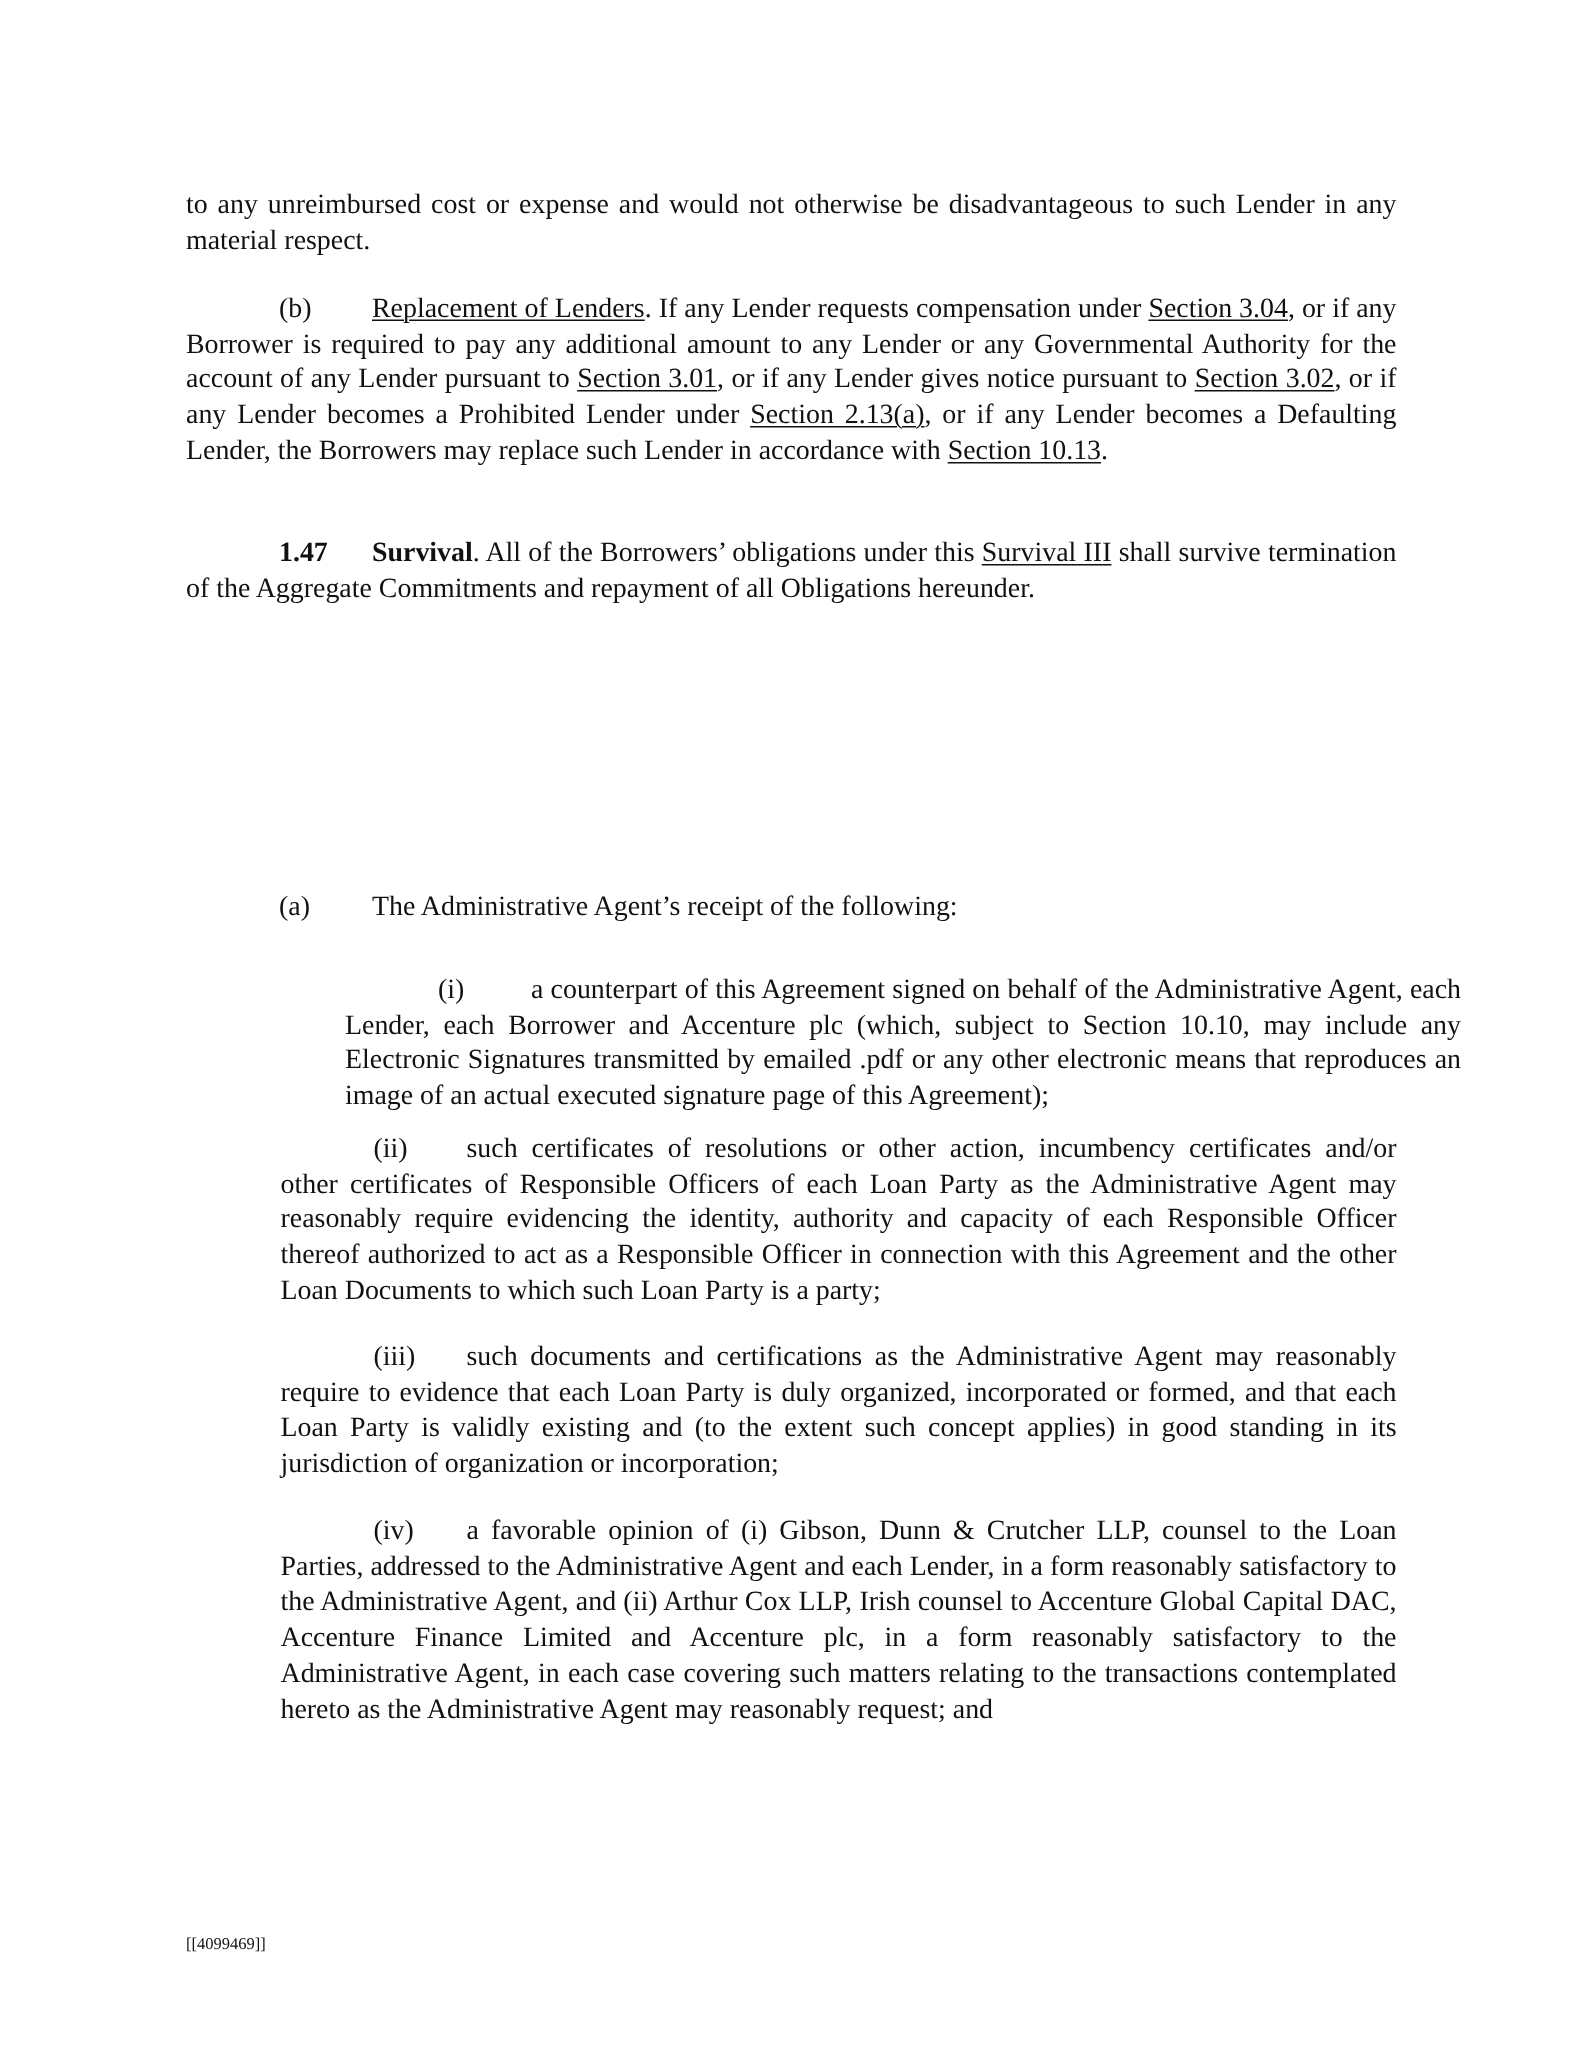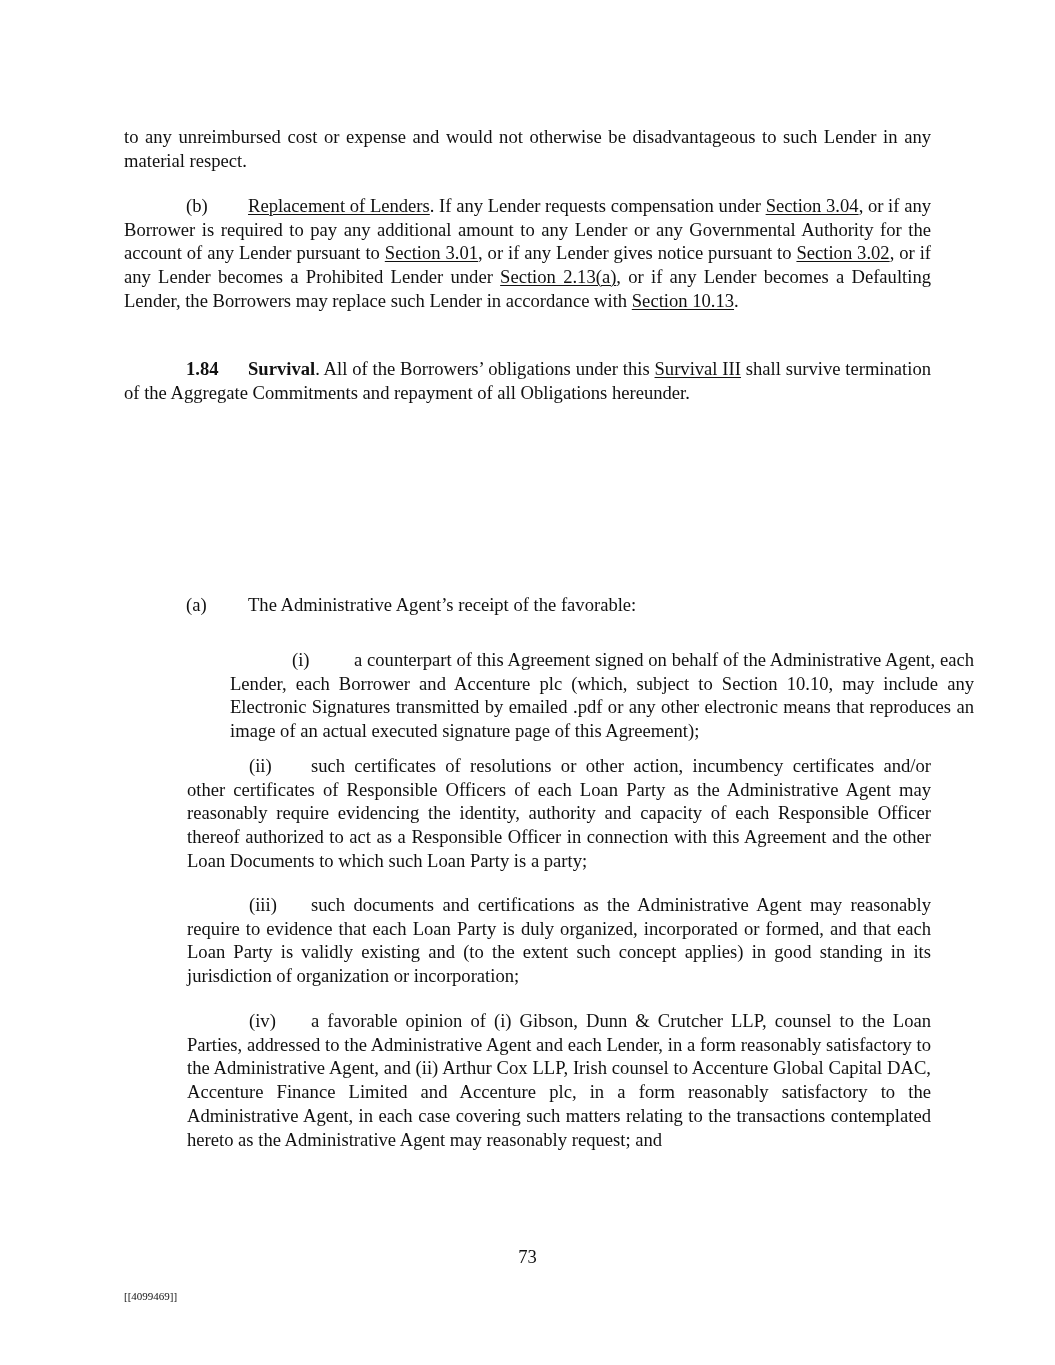--- a/index.html
+++ b/index.html
@@ -27,41 +27,40 @@
 
   <div class="blk full" style="top:125px;">
     <span>to any unreimbursed cost or expense and would not otherwise be disadvantageous to such Lender in any material respect.</span>
   </div>
 
   <div class="blk full" style="top:194px;font-family:Liberation Serif, serif;">
     <span style="display:inline-block;width:62px;"></span><span class="lbl" style="width:62px;">(b)</span><span class="u">Replacement of Lenders</span><span>.  If any Lender requests compensation under </span><span class="u">Section 3.04</span><span>, or if any Borrower is required to pay any additional amount to any Lender or any Governmental Authority for the account of any Lender pursuant to </span><span class="u">Section 3.01</span><span>, or if any Lender gives notice pursuant to </span><span class="u">Section 3.02</span><span>, or if any Lender becomes a Prohibited Lender under </span><span class="u">Section 2.13(a)</span><span>, or if any Lender becomes a Defaulting Lender, the Borrowers may replace such Lender in accordance with </span><span class="u">Section 10.13</span><span>.</span>
   </div>
 
   <div class="blk full" style="top:357px;">
-    <span style="display:inline-block;width:62px;"></span><span class="lbl b" style="width:62px;">1.84</span><span class="b">Survival</span><span>.  All of the Borrowers’ obligations under this </span><span class="u">Survival III</span><span> shall survive termination of the Aggregate Commitments and repayment of all Obligations hereunder.</span>
+    <span style="display:inline-block;width:62px;"></span><span class="lbl b" style="width:62px;">1.47</span><span class="b">Survival</span><span>.  All of the Borrowers’ obligations under this </span><span class="u">Survival III</span><span> shall survive termination of the Aggregate Commitments and repayment of all Obligations hereunder.</span>
   </div>
 
 
 
   <div class="blk full" style="top:593px;">
-    <span style="display:inline-block;width:62px;"></span><span class="lbl" style="width:62px;">(a)</span><span>The Administrative Agent’s receipt of the favorable:</span>
+    <span style="display:inline-block;width:62px;"></span><span class="lbl" style="width:62px;">(a)</span><span>The Administrative Agent’s receipt of the following:</span>
   </div>
 
   <div class="blk ind" style="top:648px;margin-left:43px;">
     <span style="display:inline-block;width:62px;"></span><span class="lbl" style="width:62px;">(i)</span><span>a counterpart of this Agreement signed on behalf of the Administrative Agent, each Lender, each Borrower and Accenture plc (which, subject to Section 10.10, may include any Electronic Signatures transmitted by emailed .pdf or any other electronic means that reproduces an image of an actual executed signature page of this Agreement);</span>
   </div>
 
   <div class="blk ind" style="top:754px;">
     <span style="display:inline-block;width:62px;"></span><span class="lbl" style="width:62px;">(ii)</span><span>such certificates of resolutions or other action, incumbency certificates and/or other certificates of Responsible Officers of each Loan Party as the Administrative Agent may reasonably require evidencing the identity, authority and capacity of each Responsible Officer thereof authorized to act as a Responsible Officer in connection with this Agreement and the other Loan Documents to which such Loan Party is a party;</span>
   </div>
 
   <div class="blk ind" style="top:893px;">
     <span style="display:inline-block;width:62px;"></span><span class="lbl" style="width:62px;">(iii)</span><span>such documents and certifications as the Administrative Agent may reasonably require to evidence that each Loan Party is duly organized, incorporated or formed, and that each Loan Party is validly existing and (to the extent such concept applies) in good standing in its jurisdiction of organization or incorporation;</span>
   </div>
 
   <div class="blk ind" style="top:1009px;">
     <span style="display:inline-block;width:62px;"></span><span class="lbl" style="width:62px;">(iv)</span><span>a favorable opinion of (i) Gibson, Dunn &amp; Crutcher LLP, counsel to the Loan Parties, addressed to the Administrative Agent and each Lender, in a form reasonably satisfactory to the Administrative Agent, and (ii) Arthur Cox LLP, Irish counsel to Accenture Global Capital DAC, Accenture Finance Limited and Accenture plc, in a form reasonably satisfactory to the Administrative Agent, in each case covering such matters relating to the transactions contemplated hereto as the Administrative Agent may reasonably request; and</span>
   </div>
 
-  <div class="pagenum">73</div>
   <div class="docid">[[4099469]]</div>
 
 </div>
 
 </body></html>

